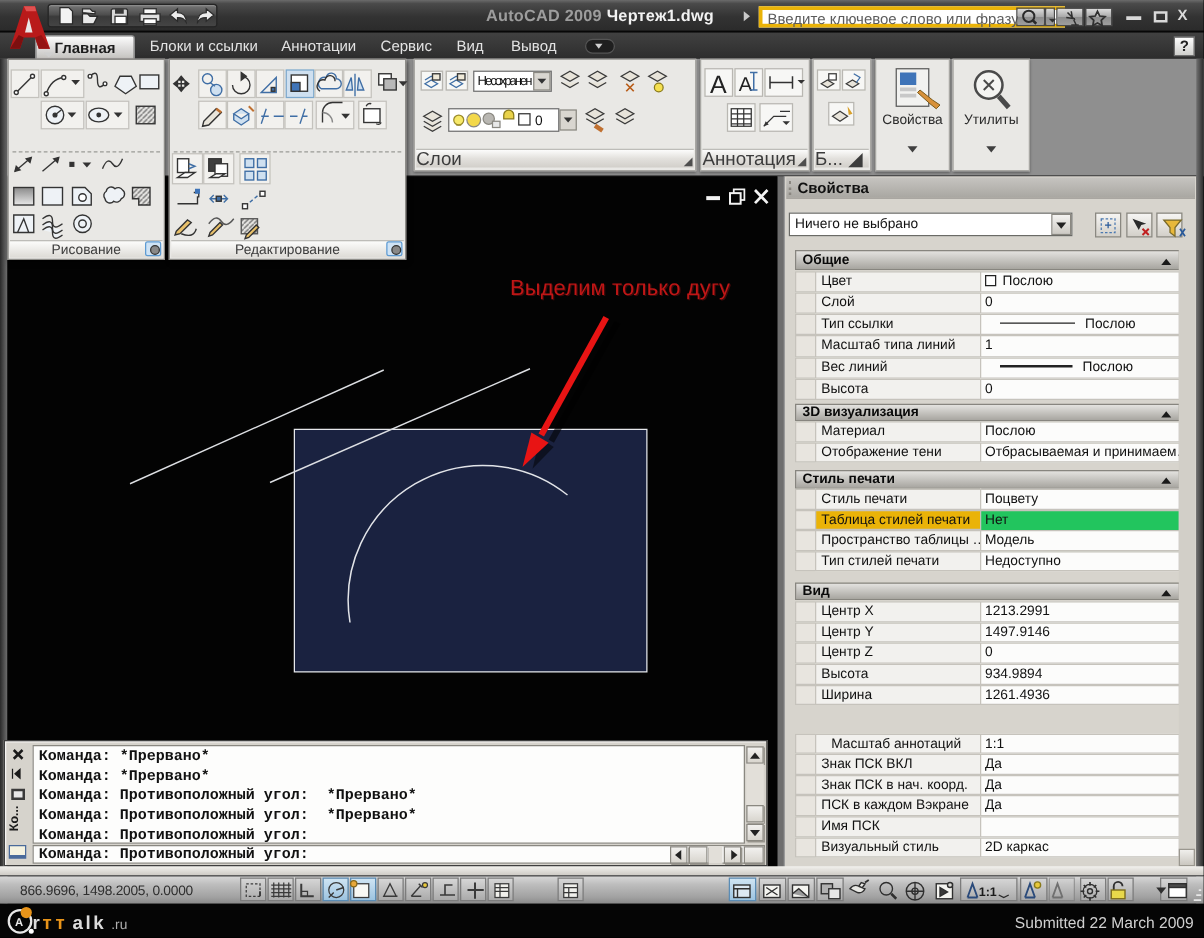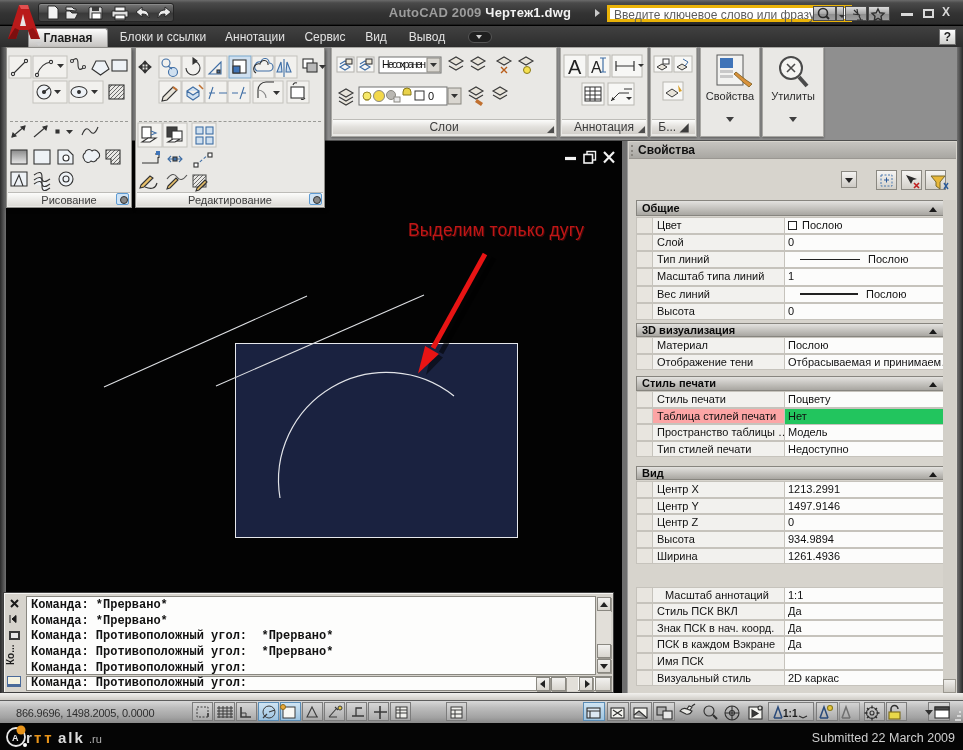--- a/index.html
+++ b/index.html
@@ -11,21 +11,21 @@
 #srch{left:607px;top:5px;width:245px;height:17px;background:#fff;border:3px solid #eab308;font-size:12px;color:#5c5c5c;line-height:15px;padding-left:4px}
 .ibtn{top:6px;height:15px;background:linear-gradient(#dcdcdc,#a9a9a9 50%,#8d8d8d 52%,#9e9e9e);border:1px solid #4a4a4a}
 .wbtn{top:8px;color:#d9d9d9;font-weight:bold;font-size:12px}
 
 #mbar{left:0;top:26px;width:963px;height:21px;background:linear-gradient(#414141,#2d2d2d)}
 .tab{position:absolute;top:28px;height:19px;color:#e3e3e3;font-size:12px;text-align:center;line-height:18px}
 #tab0{left:28px;width:80px;background:linear-gradient(#fdfdfd,#dfdedd 50%,#c5c3c0);border-radius:3px 3px 0 0;color:#1c1c1c;font-weight:bold;border:1px solid #8d8d8d;border-bottom:none}
 
 #rib{left:0;top:47px;width:963px;height:94px;background:#8f8f8f;border-bottom:1px solid #4e4e4e}
 .pnl{position:absolute;background:#e9e8e5;border:1px solid #aoaoa0;border:1px solid #a8a7a3;box-shadow:0 1px 2px rgba(0,0,0,.35)}
-.plbl{position:absolute;left:1px;right:1px;bottom:1px;height:15px;background:linear-gradient(#fcfcfb,#e2e0dc 50%,#d2cfca);font-size:12px;color:#3c3c3c;text-align:center;line-height:15px;border-top:1px solid #bdbcb8}
+.plbl{position:absolute;left:1px;right:1px;bottom:1px;height:15px;background:linear-gradient(#fcfcfb,#e2e0dc 50%,#d2cfca);font-size:15px;color:#3c3c3c;text-align:left;line-height:15px;border-top:1px solid #bdbcb8}
 .cor{position:absolute;right:2px;bottom:3px;width:0;height:0;border-left:7px solid transparent;border-bottom:7px solid #4e4e4e}
 .dnarr{position:absolute;width:0;height:0;border-left:4px solid transparent;border-right:4px solid transparent;border-top:5px solid #3f3f3f}
 .flyo{position:absolute;background:#e9e8e5;border:1px solid #8e8d89;box-shadow:1px 2px 3px rgba(0,0,0,.5)}
 .flbl{position:absolute;left:1px;right:1px;bottom:1px;height:14px;background:linear-gradient(#fcfcfb,#ddDBD6);font-size:11px;color:#3c3c3c;text-align:center;line-height:14px;border-top:1px solid #bdbcb8}
 .obtn{position:absolute;right:2px;bottom:2px;width:13px;height:12px;border:1px solid #5e9bd3;background:#cfe3f5;border-radius:2px}
 .obtn:after{content:"";position:absolute;left:2.5px;top:2px;width:6px;height:6px;border:1px solid #333;border-radius:50%;background:#888}
 .dash{position:absolute;left:3px;right:3px;border-top:1px dashed #9a9a96}
 
 #cnv{left:6px;top:141px;width:616px;height:553px;background:#030303}
 
@@ -392,20 +392,21 @@
   <path d="M32 132 q6 -8 10 -2 t10 -2" stroke="#555"></path>
       <path d="M33 139 l8 -8 2 2 -8 8 -3 1 z" fill="#e8c06a"></path>
   <rect x="58" y="128" width="13" height="12" fill="url(#h1)" stroke="#555"></rect>
       <path d="M62 141 l8 -8 2 2 -8 8 -3 1 z" fill="#e8c06a"></path>
  </g>
 </svg>
 
 <div class="a" id="prop">
 <div class="a" id="phdr">Свойства</div>
 <div class="a" style="left:3px;top:4px;width:3px;height:11px;border-left:2px dotted #8a8781"></div>
+<div class="a" style="left:3px;top:29px;width:227px;height:19px;background:#fff;border:1px solid #6a6a66;font-size:11px;line-height:17px;padding-left:4px;color:#111">Ничего не выбрано</div>
 <div class="a" style="left:213px;top:30px;width:16px;height:17px;background:linear-gradient(#f4f3f1,#cdcac4);border:1px solid #8a8881"></div>
 <div class="a" style="left:217px;top:37px;width:0;height:0;border-left:4px solid transparent;border-right:4px solid transparent;border-top:5px solid #222"></div>
 <div class="a" style="left:248px;top:29px;width:21px;height:20px;background:linear-gradient(#f6f5f3,#d3d0c9);border:1px solid #8a8881"></div>
 <div class="a" style="left:273px;top:29px;width:21px;height:20px;background:linear-gradient(#f6f5f3,#d3d0c9);border:1px solid #8a8881"></div>
 <div class="a" style="left:297px;top:29px;width:21px;height:20px;background:linear-gradient(#f6f5f3,#d3d0c9);border:1px solid #8a8881"></div>
 <svg class="a" width="80" height="22" style="left:248px;top:29px" viewBox="0 0 80 22">
 <rect x="5" y="5" width="11" height="11" fill="none" stroke="#4a78b0" stroke-dasharray="2 1.5"></rect>
       <path d="M8 10 h5 M10.5 7.5 v5" stroke="#2a5a9a"></path>
 <path d="M30 5 l5 9 2 -4 4 -1 z" fill="#2a2a2a"></path>
       <path d="M38 13 l5 5 M43 13 l-5 5" stroke="#c02020" stroke-width="1.6"></path>
@@ -413,21 +414,21 @@
       <path d="M68 13 l4 6 M72 13 l-4 6" stroke="#2a5a9a" stroke-width="1.4"></path>
 </svg>
 <div class="ghdr" style="left:8px;top:59px;width:308px;height:16px;line-height:14px">Общие<span class="uparr" style="top:5.5px"></span></div>
 <div class="gcell" style="left:8px;top:75.5px;width:17px;height:17.3px;background:#e8e5df"></div>
 <div class="gcell" style="left:24px;top:75.5px;width:133px;height:17.3px;background:#f2f1ee;padding-left:4px;line-height:15.3px">Цвет</div>
 <div class="gcell" style="left:156px;top:75.5px;width:160px;height:17.3px;background:#fcfcfb;padding-left:3px;line-height:15.3px"><span style="display:inline-block;width:9px;height:9px;border:1px solid #222;background:#fff;margin-right:5px;vertical-align:-1px"></span>Послою</div>
 <div class="gcell" style="left:8px;top:92.8px;width:17px;height:17.3px;background:#e8e5df"></div>
 <div class="gcell" style="left:24px;top:92.8px;width:133px;height:17.3px;background:#f2f1ee;padding-left:4px;line-height:15.3px">Слой</div>
 <div class="gcell" style="left:156px;top:92.8px;width:160px;height:17.3px;background:#fcfcfb;padding-left:3px;line-height:15.3px">0</div>
 <div class="gcell" style="left:8px;top:110.1px;width:17px;height:17.3px;background:#e8e5df"></div>
-<div class="gcell" style="left:24px;top:110.1px;width:133px;height:17.3px;background:#f2f1ee;padding-left:4px;line-height:15.3px">Тип линий</div>
+<div class="gcell" style="left:24px;top:110.1px;width:133px;height:17.3px;background:#f2f1ee;padding-left:4px;line-height:15.3px">Тип ссылки</div>
 <div class="gcell" style="left:156px;top:110.1px;width:160px;height:17.3px;background:#fcfcfb;padding-left:3px;line-height:15.3px"><span style="display:inline-block;width:60px;height:1px;background:#222;margin:0 8px 3px 12px"></span>Послою</div>
 <div class="gcell" style="left:8px;top:127.4px;width:17px;height:17.3px;background:#e8e5df"></div>
 <div class="gcell" style="left:24px;top:127.4px;width:147px;height:17.3px;background:#f2f1ee;padding-left:4px;line-height:15.3px">Масштаб типа линий</div>
 <div class="gcell" style="left:156px;top:127.4px;width:160px;height:17.3px;background:#fcfcfb;padding-left:3px;line-height:15.3px">1</div>
 <div class="gcell" style="left:8px;top:144.7px;width:17px;height:17.3px;background:#e8e5df"></div>
 <div class="gcell" style="left:24px;top:144.7px;width:133px;height:17.3px;background:#f2f1ee;padding-left:4px;line-height:15.3px">Вес линий</div>
 <div class="gcell" style="left:156px;top:144.7px;width:160px;height:17.3px;background:#fcfcfb;padding-left:3px;line-height:15.3px"><span style="display:inline-block;width:58px;height:2px;background:#222;margin:0 8px 3px 12px"></span>Послою</div>
 <div class="gcell" style="left:8px;top:162px;width:17px;height:17.3px;background:#e8e5df"></div>
 <div class="gcell" style="left:24px;top:162px;width:133px;height:17.3px;background:#f2f1ee;padding-left:4px;line-height:15.3px">Высота</div>
 <div class="gcell" style="left:156px;top:162px;width:160px;height:17.3px;background:#fcfcfb;padding-left:3px;line-height:15.3px">0</div>
@@ -436,21 +437,21 @@
 <div class="gcell" style="left:24px;top:196px;width:133px;height:16.7px;background:#f2f1ee;padding-left:4px;line-height:14.7px">Материал</div>
 <div class="gcell" style="left:156px;top:196px;width:160px;height:16.7px;background:#fcfcfb;padding-left:3px;line-height:14.7px">Послою</div>
 <div class="gcell" style="left:8px;top:212.7px;width:17px;height:16.7px;background:#e8e5df"></div>
 <div class="gcell" style="left:24px;top:212.7px;width:133px;height:16.7px;background:#f2f1ee;padding-left:4px;line-height:14.7px">Отображение тени</div>
 <div class="gcell" style="left:156px;top:212.7px;width:160px;height:16.7px;background:#fcfcfb;padding-left:3px;line-height:14.7px">Отбрасываемая и принимаем…</div>
 <div class="ghdr" style="left:8px;top:234.6px;width:308px;height:15px;line-height:13px">Стиль печати<span class="uparr" style="top:5.0px"></span></div>
 <div class="gcell" style="left:8px;top:250px;width:17px;height:16.6px;background:#e8e5df"></div>
 <div class="gcell" style="left:24px;top:250px;width:133px;height:16.6px;background:#f2f1ee;padding-left:4px;line-height:14.600000000000001px">Стиль печати</div>
 <div class="gcell" style="left:156px;top:250px;width:160px;height:16.6px;background:#fcfcfb;padding-left:3px;line-height:14.600000000000001px">Поцвету</div>
 <div class="gcell" style="left:8px;top:266.6px;width:17px;height:16.6px;background:#e8e5df"></div>
-<div class="gcell" style="left:24px;top:266.6px;width:133px;height:16.6px;background:#fca5a5;padding-left:4px;line-height:14.600000000000001px">Таблица стилей печати</div>
+<div class="gcell" style="left:24px;top:266.6px;width:133px;height:16.6px;background:#eab308;padding-left:4px;line-height:14.600000000000001px">Таблица стилей печати</div>
 <div class="gcell" style="left:156px;top:266.6px;width:160px;height:34px;background:#22c55e;padding-left:3px;line-height:14.600000000000001px">Нет</div>
 <div class="gcell" style="left:8px;top:283.2px;width:17px;height:16.6px;background:#e8e5df"></div>
 <div class="gcell" style="left:24px;top:283.2px;width:133px;height:16.6px;background:#f2f1ee;padding-left:4px;line-height:14.600000000000001px">Пространство таблицы …</div>
 <div class="gcell" style="left:156px;top:283.2px;width:160px;height:16.6px;background:#fcfcfb;padding-left:3px;line-height:14.600000000000001px">Модель</div>
 <div class="gcell" style="left:8px;top:299.8px;width:17px;height:16.6px;background:#e8e5df"></div>
 <div class="gcell" style="left:24px;top:299.8px;width:133px;height:16.6px;background:#f2f1ee;padding-left:4px;line-height:14.600000000000001px">Тип стилей печати</div>
 <div class="gcell" style="left:156px;top:299.8px;width:160px;height:16.6px;background:#fcfcfb;padding-left:3px;line-height:14.600000000000001px">Недоступно</div>
 <div class="ghdr" style="left:8px;top:325px;width:308px;height:14px;line-height:12px">Вид<span class="uparr" style="top:4.5px"></span></div>
 <div class="gcell" style="left:8px;top:340px;width:17px;height:16.7px;background:#e8e5df"></div>
 <div class="gcell" style="left:24px;top:340px;width:133px;height:16.7px;background:#f2f1ee;padding-left:4px;line-height:14.7px">Центр X</div>
@@ -464,21 +465,21 @@
 <div class="gcell" style="left:8px;top:390.1px;width:17px;height:16.7px;background:#e8e5df"></div>
 <div class="gcell" style="left:24px;top:390.1px;width:133px;height:16.7px;background:#f2f1ee;padding-left:4px;line-height:14.7px">Высота</div>
 <div class="gcell" style="left:156px;top:390.1px;width:160px;height:16.7px;background:#fcfcfb;padding-left:3px;line-height:14.7px">934.9894</div>
 <div class="gcell" style="left:8px;top:406.8px;width:17px;height:16.7px;background:#e8e5df"></div>
 <div class="gcell" style="left:24px;top:406.8px;width:133px;height:16.7px;background:#f2f1ee;padding-left:4px;line-height:14.7px">Ширина</div>
 <div class="gcell" style="left:156px;top:406.8px;width:160px;height:16.7px;background:#fcfcfb;padding-left:3px;line-height:14.7px">1261.4936</div>
 <div class="gcell" style="left:8px;top:445.6px;width:17px;height:16.6px;background:#e8e5df"></div>
 <div class="gcell" style="left:24px;top:445.6px;width:133px;height:16.6px;background:#f2f1ee;padding-left:12px;line-height:14.600000000000001px">Масштаб аннотаций</div>
 <div class="gcell" style="left:156px;top:445.6px;width:160px;height:16.6px;background:#fcfcfb;padding-left:3px;line-height:14.600000000000001px">1:1</div>
 <div class="gcell" style="left:8px;top:462.2px;width:17px;height:16.6px;background:#e8e5df"></div>
-<div class="gcell" style="left:24px;top:462.2px;width:133px;height:16.6px;background:#f2f1ee;padding-left:4px;line-height:14.600000000000001px">Стиль ПСК ВКЛ</div>
+<div class="gcell" style="left:24px;top:462.2px;width:133px;height:16.6px;background:#f2f1ee;padding-left:4px;line-height:14.600000000000001px">Знак ПСК ВКЛ</div>
 <div class="gcell" style="left:156px;top:462.2px;width:160px;height:16.6px;background:#fcfcfb;padding-left:3px;line-height:14.600000000000001px">Да</div>
 <div class="gcell" style="left:8px;top:478.8px;width:17px;height:16.6px;background:#e8e5df"></div>
 <div class="gcell" style="left:24px;top:478.8px;width:133px;height:16.6px;background:#f2f1ee;padding-left:4px;line-height:14.600000000000001px">Знак ПСК в нач. коорд.</div>
 <div class="gcell" style="left:156px;top:478.8px;width:160px;height:16.6px;background:#fcfcfb;padding-left:3px;line-height:14.600000000000001px">Да</div>
 <div class="gcell" style="left:8px;top:495.4px;width:17px;height:16.6px;background:#e8e5df"></div>
 <div class="gcell" style="left:24px;top:495.4px;width:133px;height:16.6px;background:#f2f1ee;padding-left:4px;line-height:14.600000000000001px">ПСК в каждом Вэкране</div>
 <div class="gcell" style="left:156px;top:495.4px;width:160px;height:16.6px;background:#fcfcfb;padding-left:3px;line-height:14.600000000000001px">Да</div>
 <div class="gcell" style="left:8px;top:512px;width:17px;height:16.6px;background:#e8e5df"></div>
 <div class="gcell" style="left:24px;top:512px;width:133px;height:16.6px;background:#f2f1ee;padding-left:4px;line-height:14.600000000000001px">Имя ПСК</div>
 <div class="gcell" style="left:156px;top:512px;width:160px;height:16.6px;background:#fcfcfb;padding-left:3px;line-height:14.600000000000001px"></div>

